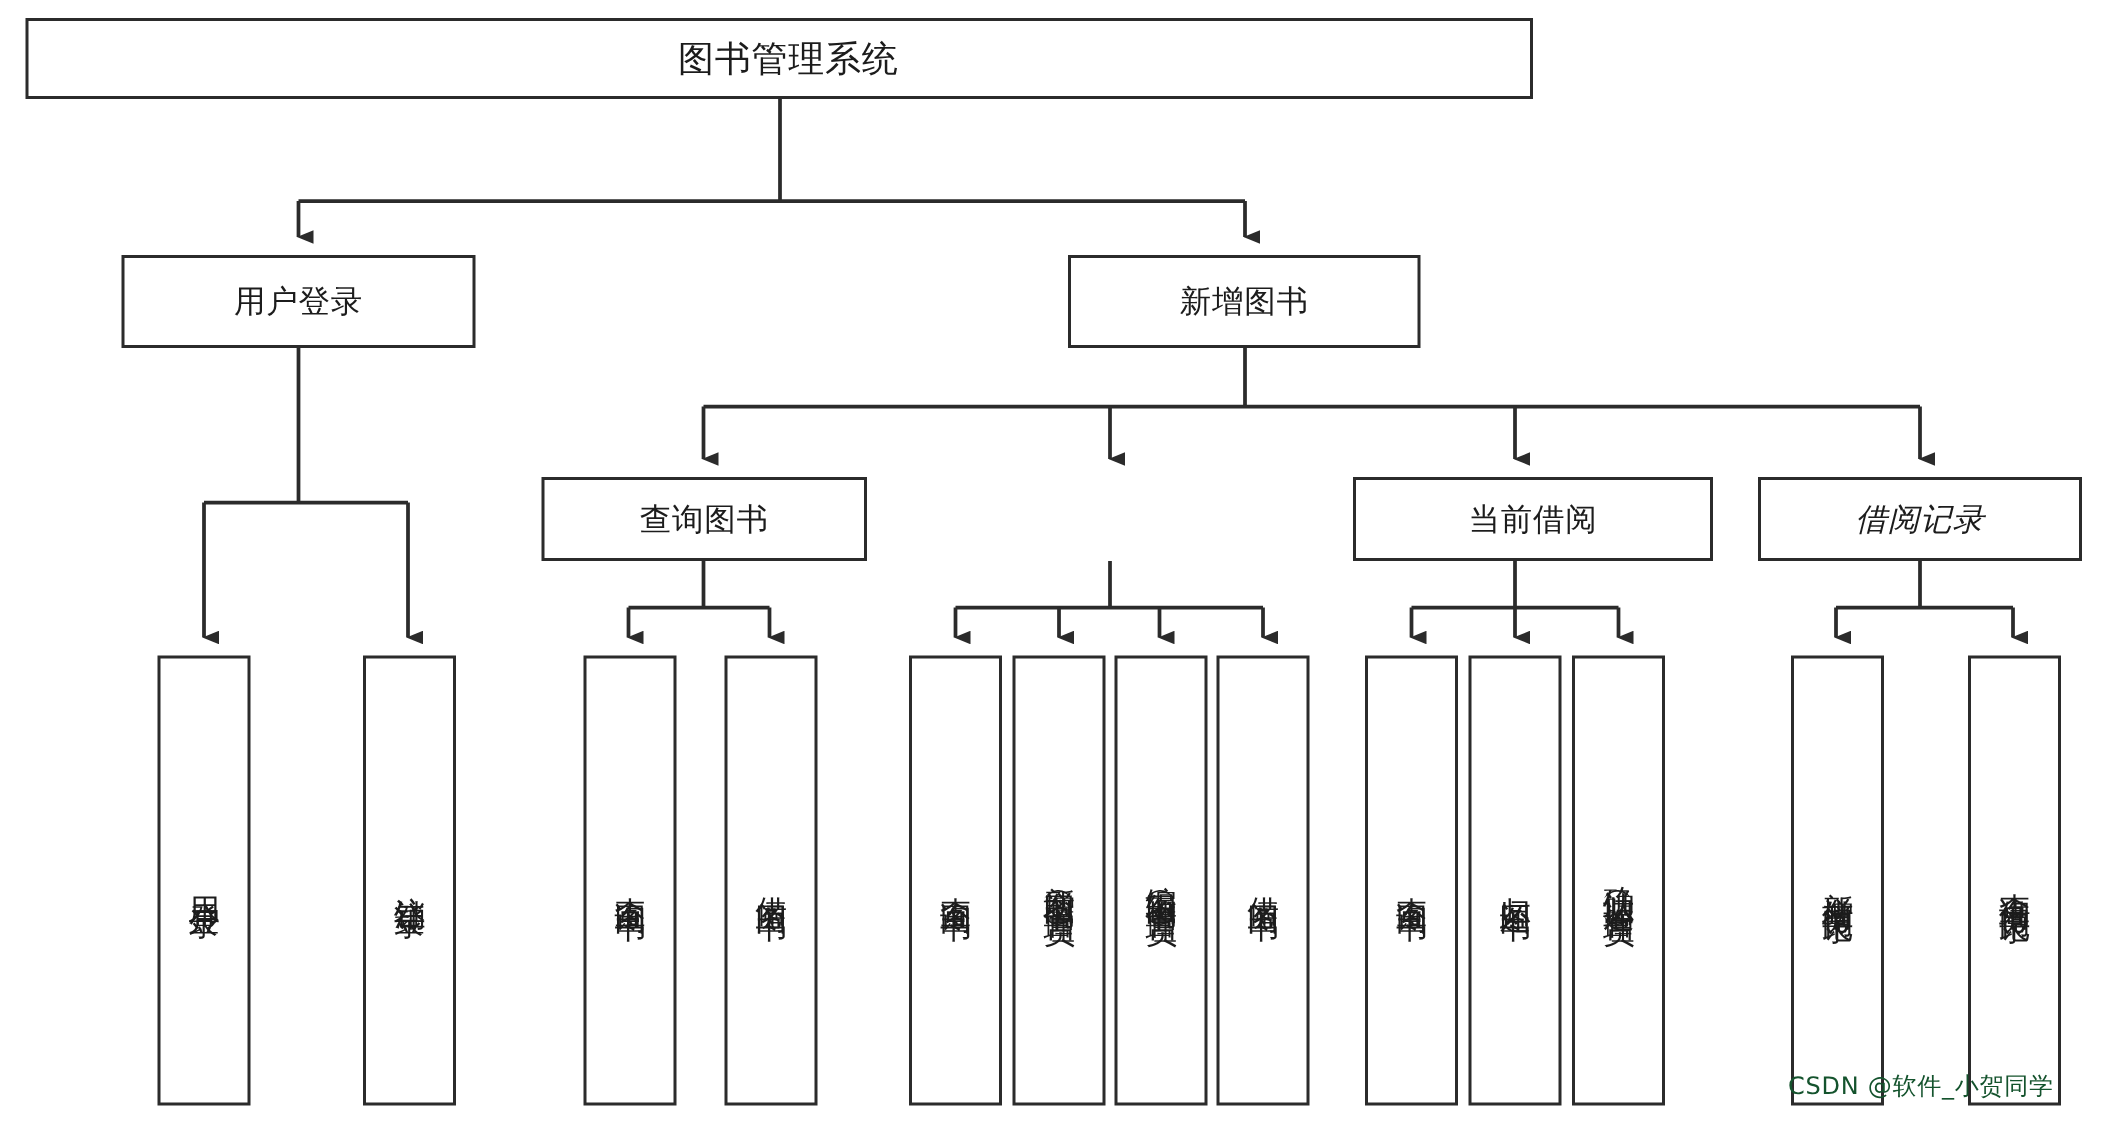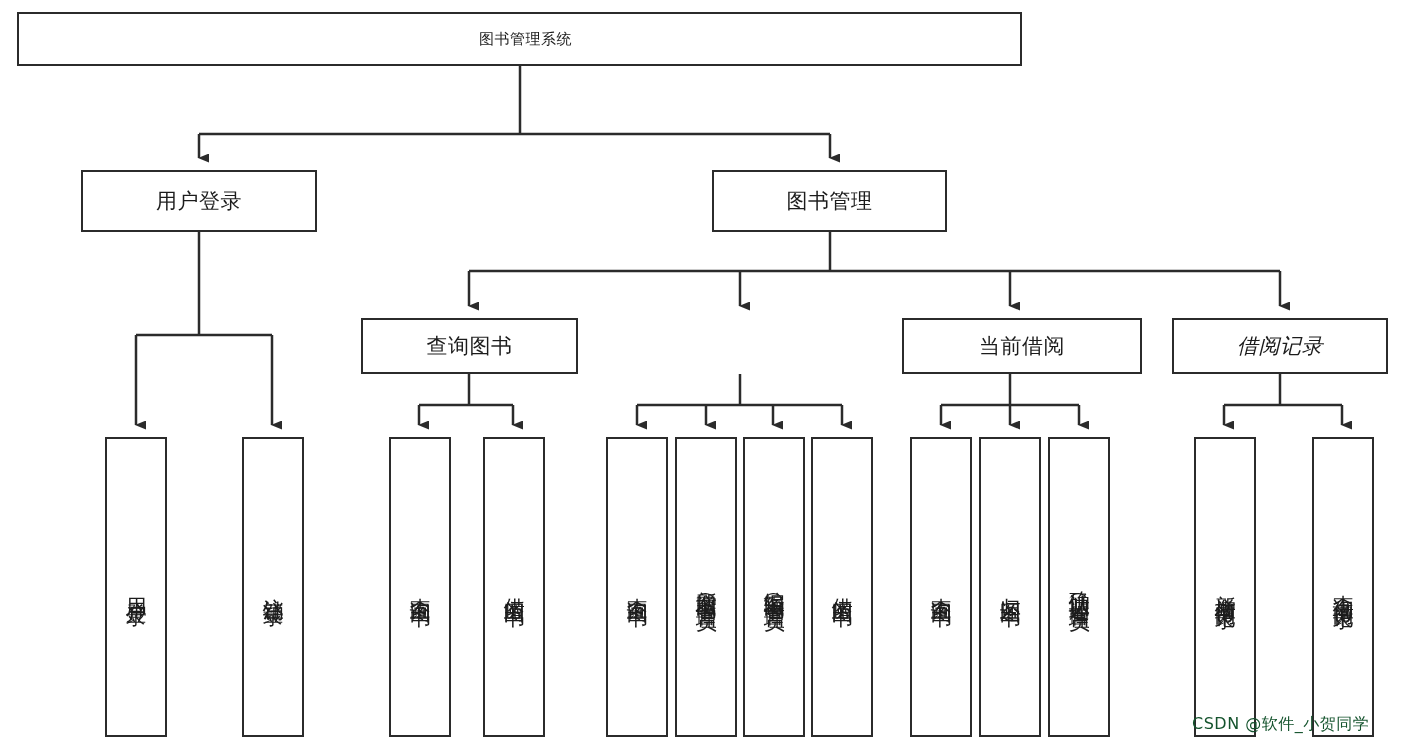--- a/index.html
+++ b/index.html
@@ -38,21 +38,21 @@
     text-align: center;
     color: #1c1c1c;
     letter-spacing: 0.5px;
   }
   .node.horiz {
     font-size: 21px;
     line-height: 1.25;
     white-space: nowrap;
   }
   .node.root {
-    font-size: 15px;
+    font-size: 24px;
     padding-left: 12px;
   }
   .node.vert {
     writing-mode: vertical-rl;
     text-orientation: upright;
     font-size: 21px;
     line-height: 1.35;
     padding: 6px 0;
     letter-spacing: 3px;
   }
@@ -126,21 +126,21 @@
   </svg>
 
   <div class="node horiz root" style="left:17px; top:12px; width:1005px; height:54px;">
     <span>图书管理系统</span>
   </div>
 
   <div class="node horiz" style="left:81px; top:170px; width:236px; height:62px;">
     <span>用户登录</span>
   </div>
   <div class="node horiz" style="left:712px; top:170px; width:235px; height:62px;">
-    <span>图书管理</span>
+    <span>新增图书</span>
   </div>
 
   <div class="node horiz" style="left:361px; top:318px; width:217px; height:56px;">
     <span>查询图书</span>
   </div>
   <div class="node horiz" style="left:902px; top:318px; width:240px; height:56px;">
     <span>当前借阅</span>
   </div>
   <div class="node horiz" style="left:1172px; top:318px; width:216px; height:56px;font-style:italic;">
     <span>借阅记录</span>

